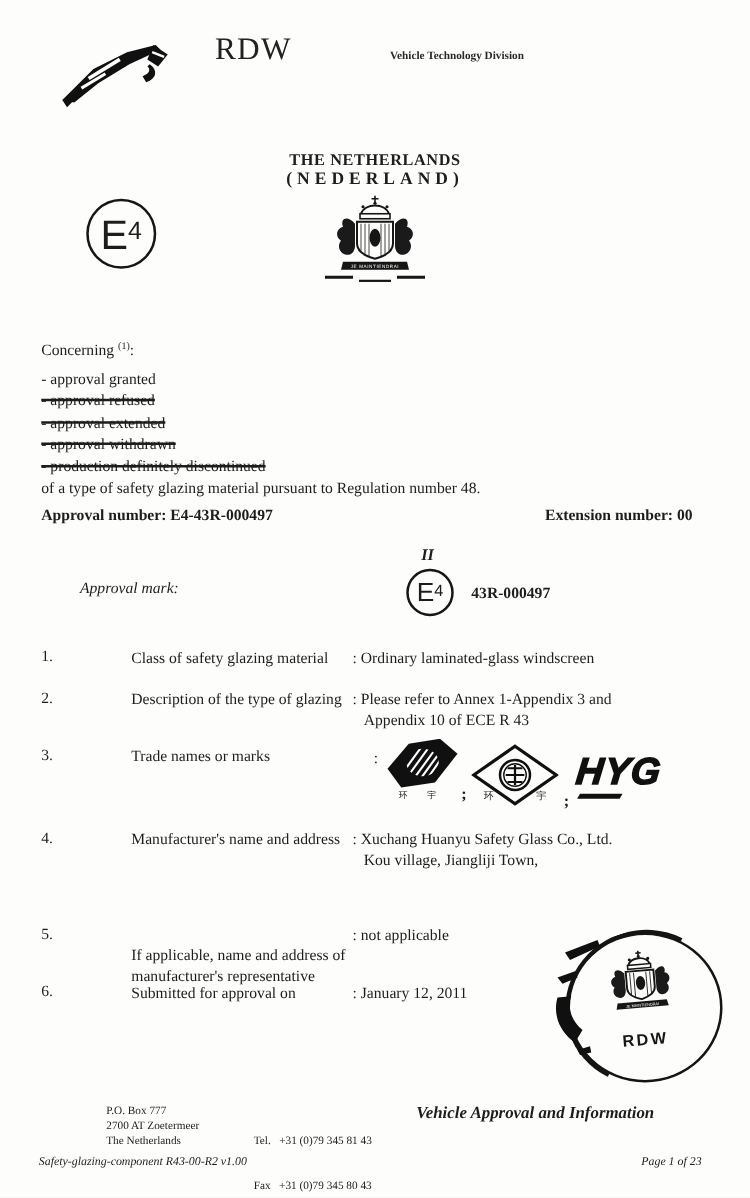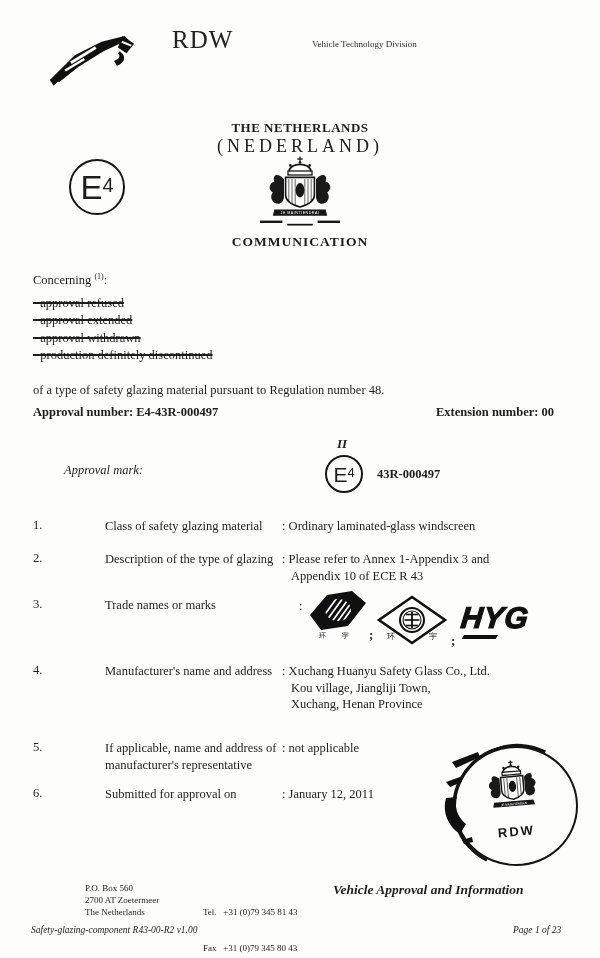--- a/index.html
+++ b/index.html
@@ -4,25 +4,25 @@
 <style>
   html,body{margin:0;padding:0;background:#ffffff;}
   .page{
     position:relative;width:600px;height:958px;margin:0 auto;
     background:#fdfdfc;outline:2px solid #d7d9da;
     font-family:"Liberation Serif", serif;color:#1d1d1d;overflow:hidden;
   }
   .abs{position:absolute;}
   
   .brand{font-size:25px;letter-spacing:1px;color:#222;}
-  .division{font-size:9px;font-weight:400;color:#2a2a2a;}
+  .division{font-size:9px;font-weight:700;color:#2a2a2a;}
   
   .center-line{left:0;width:600px;text-align:center;}
   .country{font-size:13px;font-weight:700;letter-spacing:0.5px;}
-  .native{font-size:18px;letter-spacing:4px;}
+  .native{font-size:14px;letter-spacing:4px;font-weight:bold;}
   .communication{font-size:13.5px;font-weight:700;letter-spacing:1px;}
   
   .ebadge{border:2.5px solid #161616;border-radius:50%;display:flex;align-items:center;justify-content:center;font-family:"Liberation Sans",sans-serif;background:transparent;}
   .ebadge .eL{line-height:1;}
   .ebadge .eD{line-height:1;margin-top:-4px;}
   .ebadge-big{left:69px;top:159px;width:52px;height:52px;}
   .ebadge-big .eL{font-size:33px;}
   .ebadge-big .eD{font-size:20px;}
   .ebadge-small{left:325px;top:455px;width:34px;height:34px;border-width:2px;}
   .ebadge-small .eL{font-size:21px;}
@@ -101,27 +101,27 @@
     <ellipse cx="60" cy="42" rx="5.5" ry="9" fill="#161616"></ellipse>
     <path d="M40,28 C32,19 25,23 28,31 C21,33 20,41 26,45 C21,51 26,60 34,59 C38,58 40,54 40,50 Z" fill="#1a1a1a"></path>
     <path d="M80,28 C88,19 95,23 92,31 C99,33 100,41 94,45 C99,51 94,60 86,59 C82,58 80,54 80,50 Z" fill="#1a1a1a"></path>
     <path d="M28,66 L92,66 L94,74 L26,74 Z" fill="#161616"></path>
     <text x="60" y="72" text-anchor="middle" font-size="4.6" fill="#ffffff" font-family="Liberation Sans, sans-serif" letter-spacing="0.6">JE MAINTIENDRAI</text>
     <rect x="10" y="80" width="28" height="3" fill="#161616"></rect>
     <rect x="82" y="80" width="28" height="3" fill="#161616"></rect>
     <rect x="44" y="84" width="32" height="2.2" fill="#161616"></rect>
   </svg>
 
-  <div class="abs center-line communication" style="top:234px">COMMUNICATION</div>
 
   <div class="abs body-text" style="left:33px;top:272px">
     <span>Concerning</span>
     <sup>(1)</sup><span>:</span>
   </div>
   <div class="abs concern-items" style="left:33px;top:295px">
+    <div>- approval granted</div>
     <div class="struck">- approval refused</div>
     <div class="struck">- approval extended</div>
     <div class="struck">- approval withdrawn</div>
     <div class="struck">- production definitely discontinued</div>
   </div>
   <div class="abs body-text" style="left:33px;top:383px">of a type of safety glazing material pursuant to Regulation number 48.</div>
 
   <div class="abs body-text bold" style="left:33px;top:405px">
     <span>Approval number:</span>
     <span>E4-43R-000497</span>
@@ -192,25 +192,24 @@
       <span class="hyg" style="position:absolute;left:0;top:0">HYG</span>
       <span class="hyg-underline"></span>
     </div>
   </div>
 
   <div class="d-num" style="top:663px">4.</div>
   <div class="d-label" style="top:663px">Manufacturer's name and address</div>
   <div class="d-val" style="top:663px">
     <div><span>:</span> <span>Xuchang Huanyu Safety Glass Co., Ltd.</span></div>
     <div class="cont">Kou village, Jiangliji Town,</div>
-    <div class="cont">Xuchang, Henan Province</div>
   </div>
 
   <div class="d-num" style="top:740px">5.</div>
-  <div class="d-label" style="top:740px">If applicable, name and address of manufacturer's representative</div>
+  <div class="d-label" style="top:756px">If applicable, name and address of manufacturer's representative</div>
   <div class="d-val" style="top:740px">
     <div><span>:</span> <span>not applicable</span></div>
   </div>
 
   <div class="d-num" style="top:786px">6.</div>
   <div class="d-label" style="top:786px">Submitted for approval on</div>
   <div class="d-val" style="top:786px">
     <div><span>:</span> <span>January 12, 2011</span></div>
   </div>
 
@@ -243,21 +242,21 @@
         <path d="M40,28 C32,19 25,23 28,31 C21,33 20,41 26,45 C21,51 26,60 34,59 C38,58 40,54 40,50 Z" fill="#1a1a1a"></path>
         <path d="M80,28 C88,19 95,23 92,31 C99,33 100,41 94,45 C99,51 94,60 86,59 C82,58 80,54 80,50 Z" fill="#1a1a1a"></path>
         <path d="M28,66 L92,66 L94,74 L26,74 Z" fill="#161616"></path>
         <text x="60" y="72.5" text-anchor="middle" font-size="5" fill="#ffffff" font-family="Liberation Sans, sans-serif">JE MAINTIENDRAI</text>
       </svg>
       <div class="abs stamp-rdw" style="left:0;top:78px;width:120px;text-align:center">RDW</div>
     </div>
   </div>
 
   <div class="abs f-small" style="left:85px;top:882px">
-    <div>P.O. Box 560</div>
+    <div>P.O. Box 777</div>
     <div>2700 AT Zoetermeer</div>
     <div>The Netherlands</div>
   </div>
   <div class="abs f-small" style="left:203px;top:882px;white-space:pre">
     <div>Tel.   +31 (0)79 345 81 43</div>
     <div>Fax   +31 (0)79 345 80 43</div>
     
   </div>
   <div class="abs f-dept" style="left:333px;top:882px">Vehicle Approval and Information</div>
   <div class="abs f-meta" style="left:31px;top:925px">Safety-glazing-component R43-00-R2 v1.00</div>

